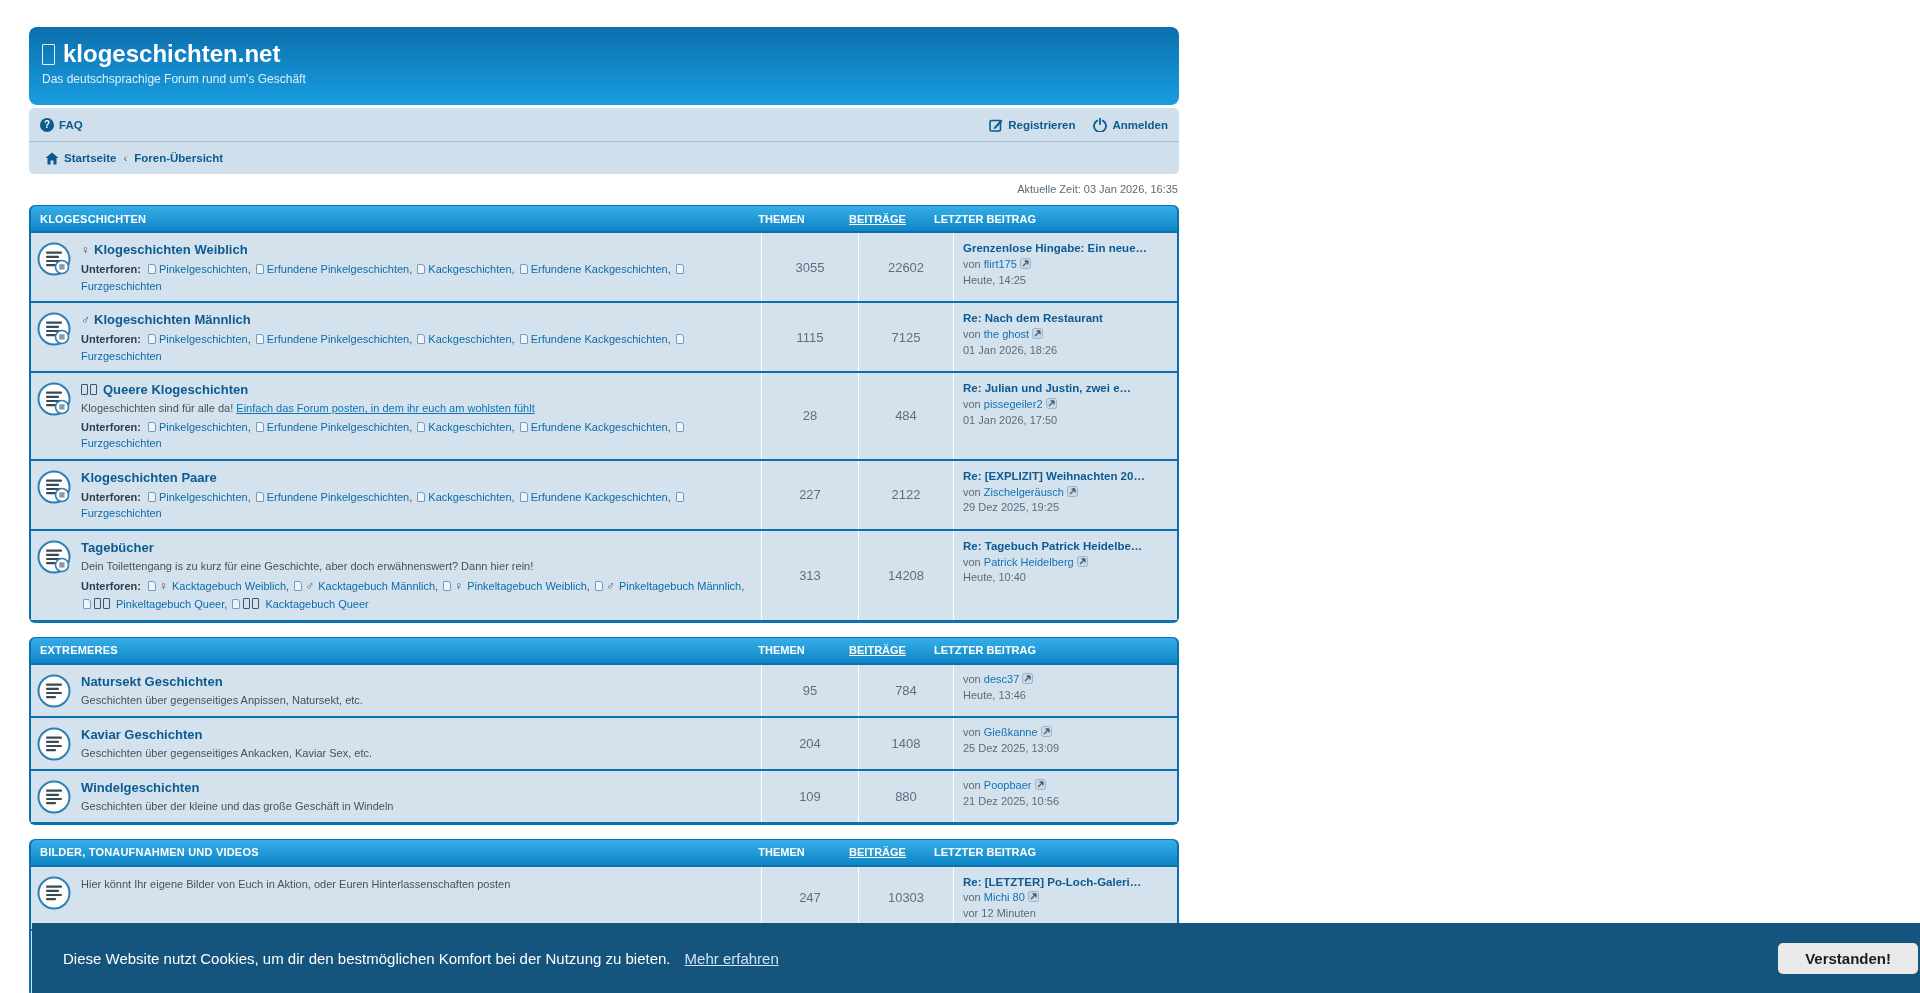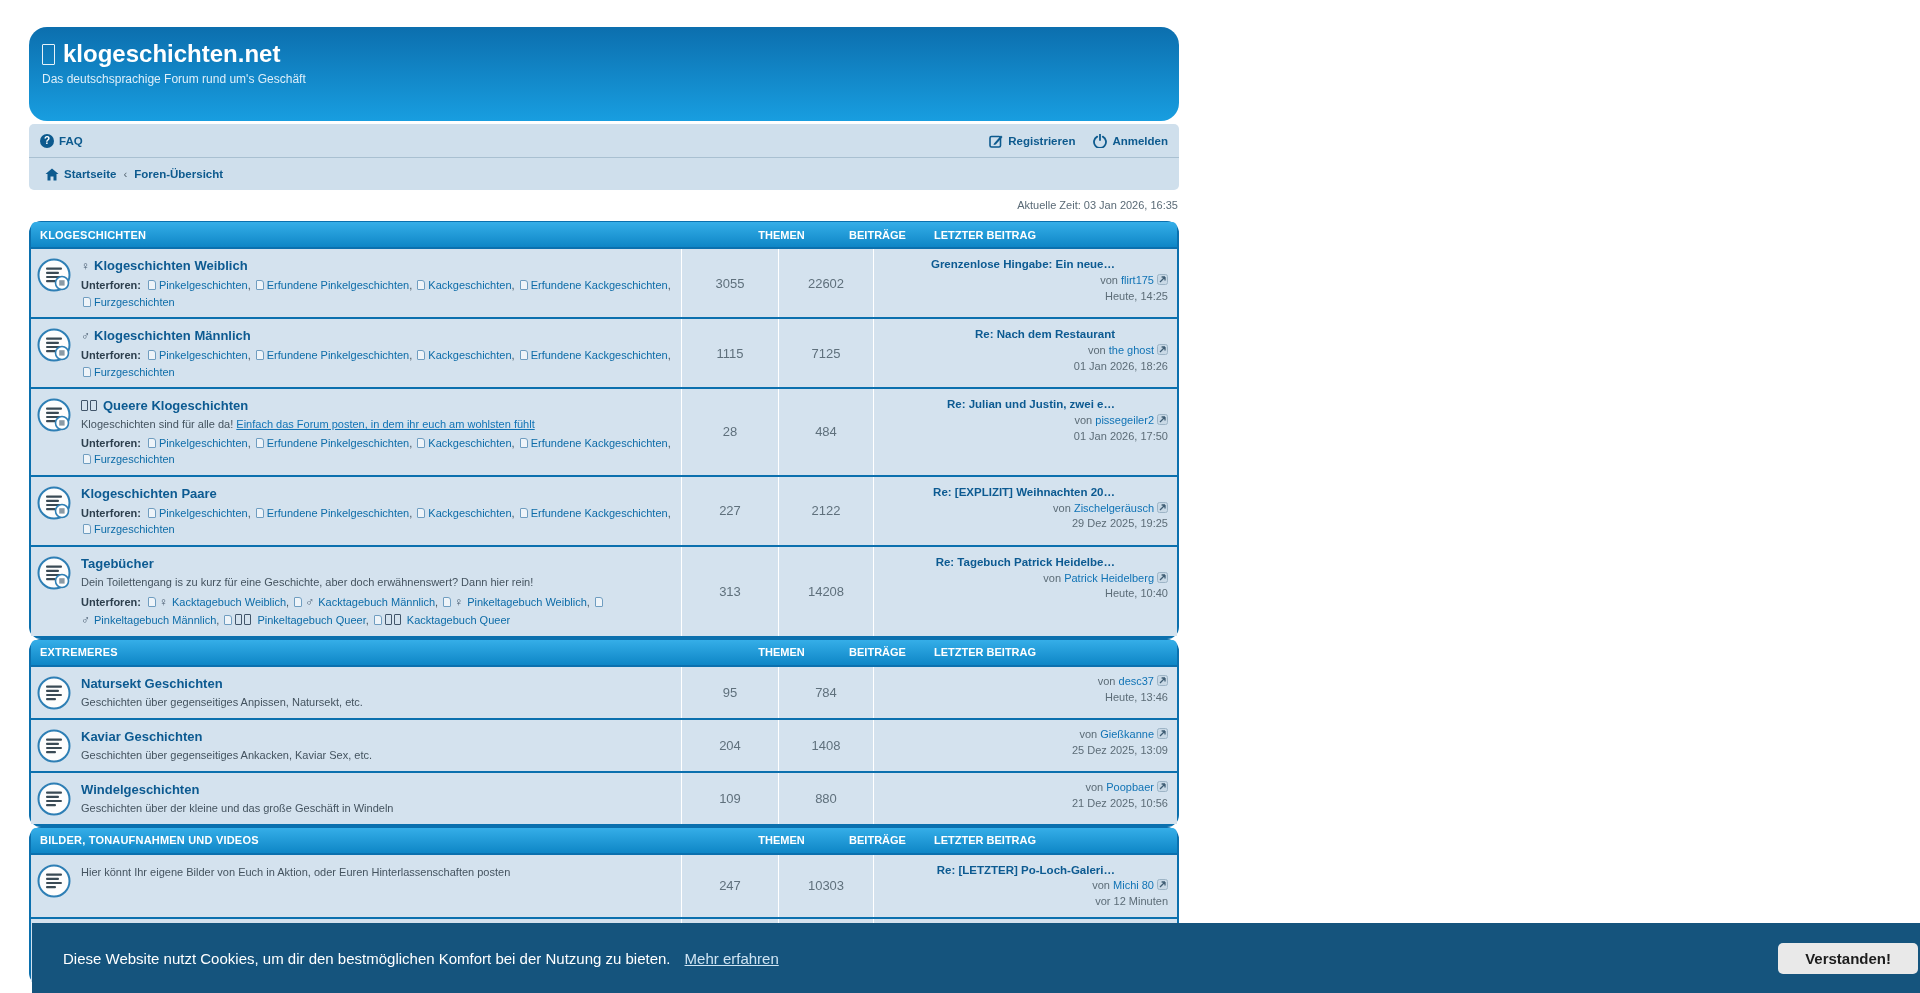--- a/index.html
+++ b/index.html
@@ -8,68 +8,68 @@
     background: #ffffff;
     font-family: "Liberation Sans", sans-serif;
     position: relative;
   }
   a { text-decoration: none; cursor: pointer; }
 
   #wrap { position: absolute; left: 29px; top: 27px; width: 1150px; }
 
   
   .site-header {
-    height: 94px; border-radius: 18px;
+    height: 78px; border-radius: 8px;
     background: linear-gradient(to bottom, var(--header-top) 0%, var(--header-bottom) 100%);
     padding: 13px 14px 0 13px; color: #fff;
   }
   .site-title { font-size: 24px; font-weight: bold; color: #fff; display: inline-flex; align-items: center; }
   .tofu { display: inline-block; width: 13px; height: 21px; border: 1.6px solid currentColor; border-radius: 1px; margin-right: 8px; opacity: .9; }
   .site-desc { font-size: 12px; color: #ddeffa; margin-top: 3px; }
 
   
   .navbox { margin-top: 3px; background: var(--nav-bg); border-radius: 5px; }
   .nav-row { height: 33px; display: flex; align-items: center; padding: 0 11px; font-size: 11.5px; font-weight: bold; }
   .nav-row + .nav-row { border-top: 1px solid #a9c0d1; padding-left: 16px; }
   .nav-row a { color: var(--link); display: inline-flex; align-items: center; gap: 5px; }
   .nav-right { margin-left: auto; display: flex; gap: 18px; }
   .q-icon { width: 14px; height: 14px; border-radius: 50%; background: var(--link); color: #fff;
             font-size: 10px; font-weight: bold; display: inline-flex; align-items: center; justify-content: center; }
   .crumb-sep { color: #5a6a76; margin: 0 7px; font-weight: normal; }
 
   .time-row { text-align: right; font-size: 11px; color: #5a6a76; margin: 9px 1px 10px 0; }
 
   
-  .forabg { background: var(--accent); border-radius: 12px; padding: 1px 2px 3px; }
+  .forabg { background: var(--accent); border-radius: 6px; padding: 1px 2px 3px; margin-bottom: 14px; }
   .cat-bar { height: 25px; display: flex; align-items: center; border-radius: 5px 5px 0 0;
              background: linear-gradient(to bottom, var(--bar-top), var(--bar-bottom));
              color: #fff; font-size: 11px; font-weight: bold; }
   .cat-label { flex: 1; padding-left: 9px; letter-spacing: .2px; }
   .col-head { text-align: center; }
-  .col-topics { width: 97px; } .col-posts { width: 95px; }
+  .col-topics { width: 97px; } .col-posts { width: 95px; text-decoration: underline; }
   .col-last { width: 252px; text-align: left; padding-left: 9px; }
 
   .frow { display: flex; background: var(--row-bg); margin-top: 2px; }
   .frow:first-of-type { margin-top: 1px; }
   .row-info { flex: 1; padding: 7px 8px 7px 5px; display: flex; align-items: flex-start; }
   .ficon { margin-right: 9px; flex: 0 0 auto; margin-top: 1px; }
   .forum-title { font-size: 13px; font-weight: bold; color: #0c5a91; }
   .gender { font-size: 12px; font-weight: normal; color: #41556a; margin-right: 4px; }
   .tofu-sm { display: inline-block; width: 7px; height: 11px; border: 1px solid #41556a; border-radius: 1px; margin-right: 2px; vertical-align: -1px; }
   .fdesc { font-size: 11px; color: #44535f; margin-top: 3px; line-height: 1.35; }
   .fdesc a { color: var(--link-bright); text-decoration: underline; }
   .subforums { font-size: 11px; color: #44535f; margin-top: 3px; line-height: 1.5; }
   .subforums .sf-label { font-weight: bold; color: #2c3e4c; margin-right: 2px; }
   .subforums a { color: #0d6ca8; white-space: nowrap; }
   .doc-icon { display: inline-block; width: 8px; height: 10px; background: #eef4f9;
               border: 1px solid #6f9dc0; border-radius: 1px 3px 1px 1px; margin: 0 3px 0 2px; vertical-align: -1px; }
   .cell-num { width: 97px; border-left: 1px solid #fff; display: flex; align-items: center;
               justify-content: center; font-size: 13px; color: #5f707c; }
   .cell-num.posts { width: 95px; }
-  .cell-last { width: 304px; border-left: 1px solid #fff; padding: 7px 9px; font-size: 11px; color: #5c6c77; line-height: 1.45; text-align: right; }
+  .cell-last { width: 224px; border-left: 1px solid #fff; padding: 7px 9px; font-size: 11px; color: #5c6c77; line-height: 1.45; }
   .lp-title { display: block; font-size: 11.5px; font-weight: bold; color: #0c5a91;
               white-space: nowrap; overflow: hidden; max-width: 232px; }
   .cell-last a.user { color: var(--link-bright); }
   .lp-arrow { display: inline-block; vertical-align: -1px; margin-left: 3px; }
 
   
   .cookie-banner { position: absolute; left: 0; bottom: 0; width: 1920px; height: 70px;
                    background: var(--banner-bg); color: #fff; display: flex; align-items: center;
                    padding: 0 34px 0 31px; font-size: 15px; z-index: 50; margin-left: 32px; }
   .cookie-banner a { color: #cfe4f3; text-decoration: underline; margin-left: 14px; }

